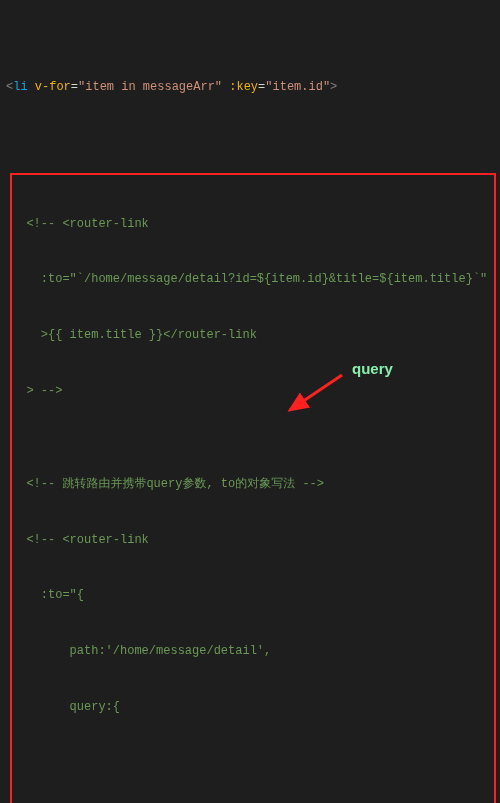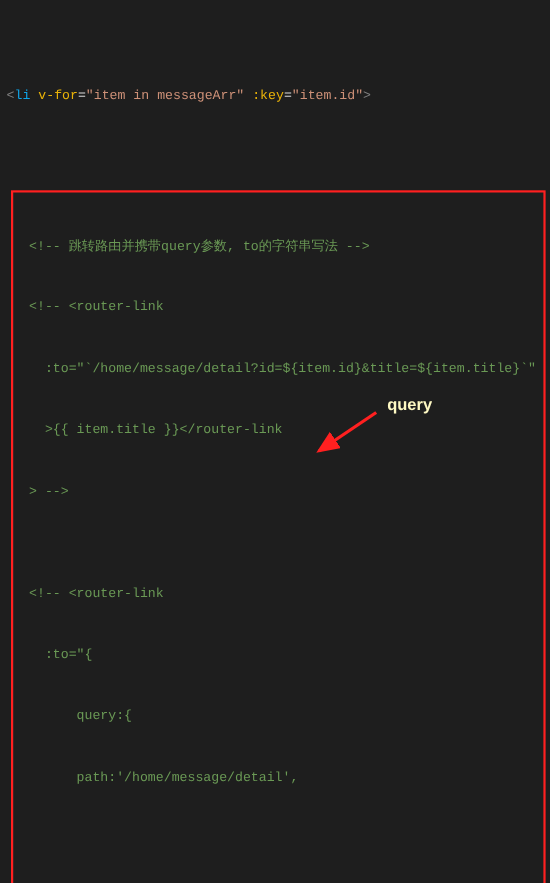--- a/index.html
+++ b/index.html
@@ -24,51 +24,51 @@
   .c-str    { color: #ce9178; }          
   .c-cmt    { color: #6a9955; }          
   .c-punc   { color: #d4d4d4; }
   .box {
     border: 2px solid #ff2020;
     margin: 2px 4px 6px 4px;
     padding: 2px 0 2px 0;
   }
   .annot {
     position: absolute;
-    color: #fef9c3;
+    color: #86efac;
     font-weight: bold;
     font-family: Arial, sans-serif;
     font-size: 15px;
     pointer-events: none;
   }
   .arrow {
     position: absolute;
     pointer-events: none;
   }
 </style>
 </head>
 <body>
 
 <div class="code-area">
 
   
   <div class="line"><span class="c-tag">&lt;</span><span class="c-elem">li</span><span class="c-attr"> v-for</span><span class="c-punc">=</span><span class="c-str">"item in messageArr"</span><span class="c-attr"> :key</span><span class="c-punc">=</span><span class="c-str">"item.id"</span><span class="c-tag">&gt;</span></div>
 
   
   <div class="box" style="position:relative;">
-    <div class="line c-cmt">  &lt;!-- 跳转路由并携带query参数, to的字符串写法 --&gt;</div>
     <div class="line c-cmt">  &lt;!-- &lt;router-link</div>
     <div class="line"><span class="c-cmt">    :to=</span><span class="c-cmt">"`/home/message/detail?id=${item.id}&amp;title=${item.title}`"</span></div>
     <div class="line c-cmt">    &gt;{{ item.title }}&lt;/router-link</div>
     <div class="line c-cmt">  &gt; --&gt;</div>
     <div class="line"></div>
+    <div class="line c-cmt">  &lt;!-- 跳转路由并携带query参数, to的对象写法 --&gt;</div>
     <div class="line c-cmt">  &lt;!-- &lt;router-link</div>
     <div class="line c-cmt">    :to="{</div>
+    <div class="line c-cmt">        path:'/home/message/detail',</div>
     <div class="line c-cmt">        query:{</div>
-    <div class="line c-cmt">        path:'/home/message/detail',</div>
     
     
     
     
     
     
     <div class="line"></div>
     
     
     

